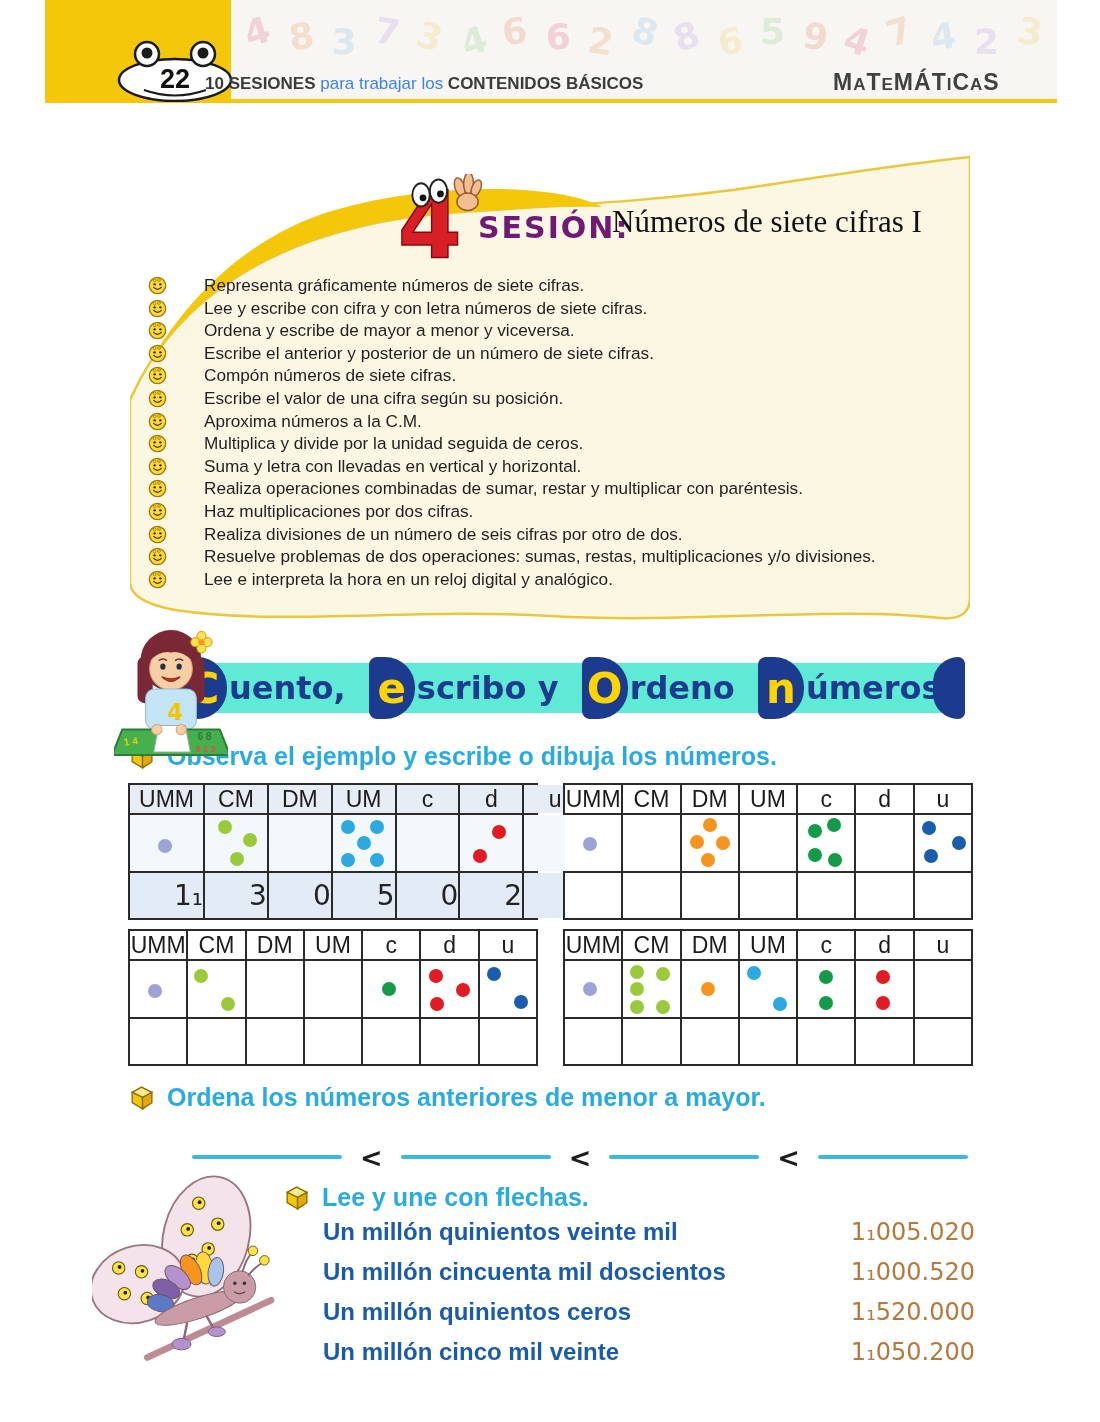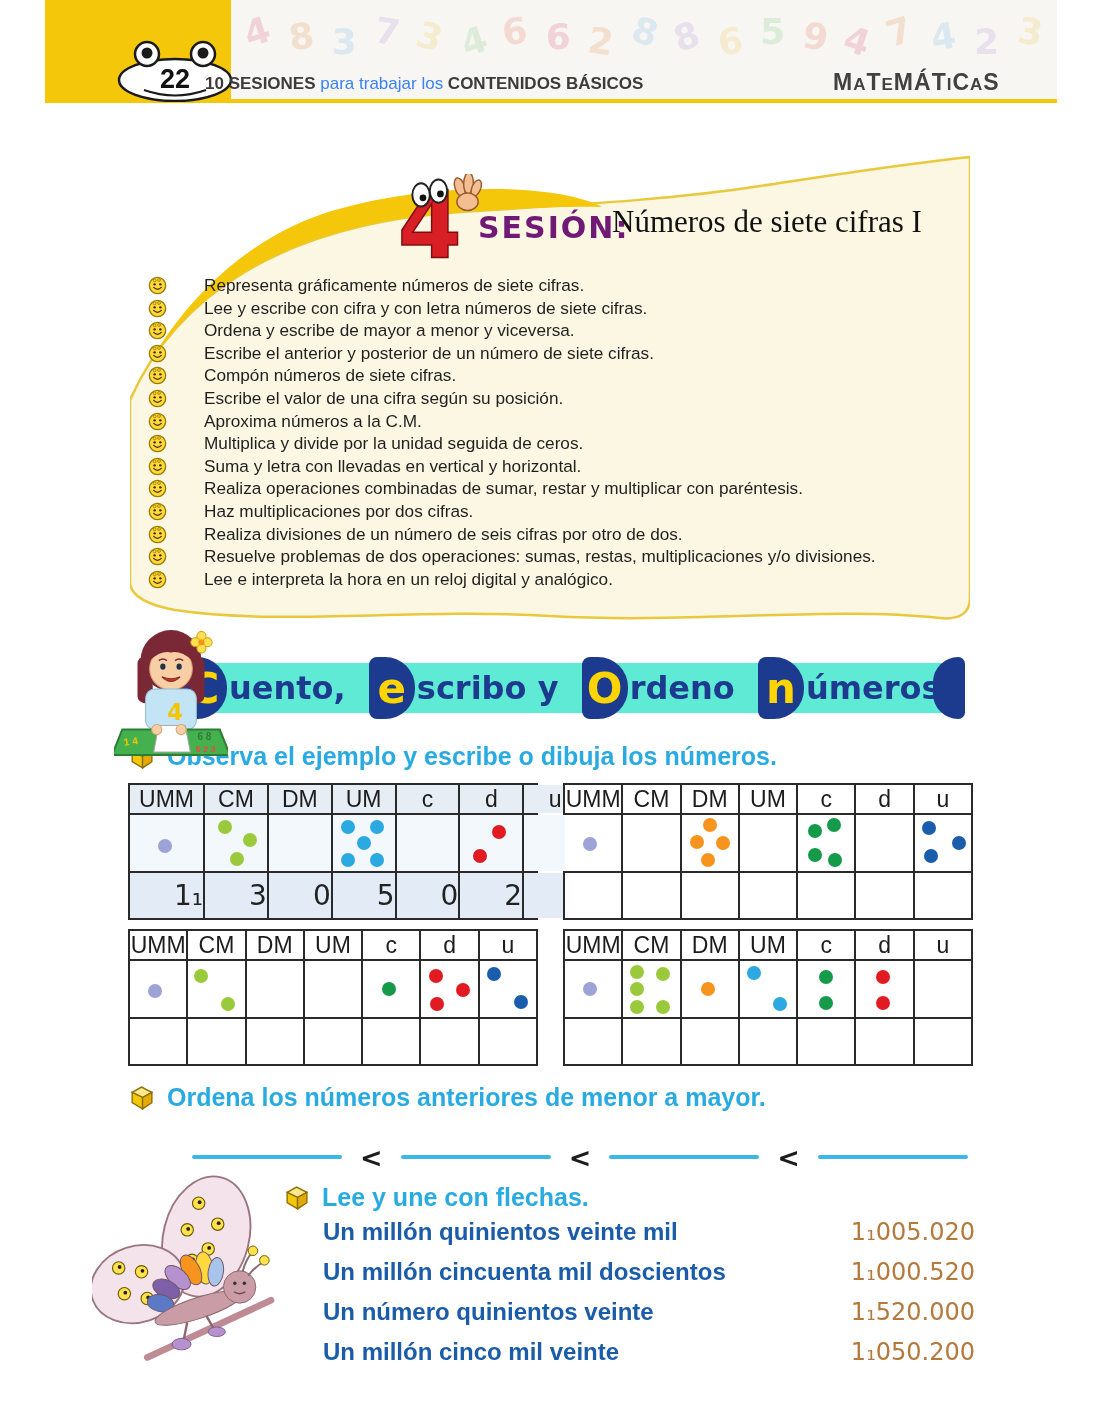--- a/index.html
+++ b/index.html
@@ -636,21 +636,21 @@
   <div id="pairs" class="pairs">
       <div class="pair">
         <span class="ptext">Un millón quinientos veinte mil</span>
         <span class="pnum">1₁005.020</span>
       </div>
       <div class="pair">
         <span class="ptext">Un millón cincuenta mil doscientos</span>
         <span class="pnum">1₁000.520</span>
       </div>
       <div class="pair">
-        <span class="ptext">Un número quinientos veinte</span>
+        <span class="ptext">Un millón quinientos ceros</span>
         <span class="pnum">1₁520.000</span>
       </div>
       <div class="pair">
         <span class="ptext">Un millón cinco mil veinte</span>
         <span class="pnum">1₁050.200</span>
       </div>
     </div>
 
 </div>
 

